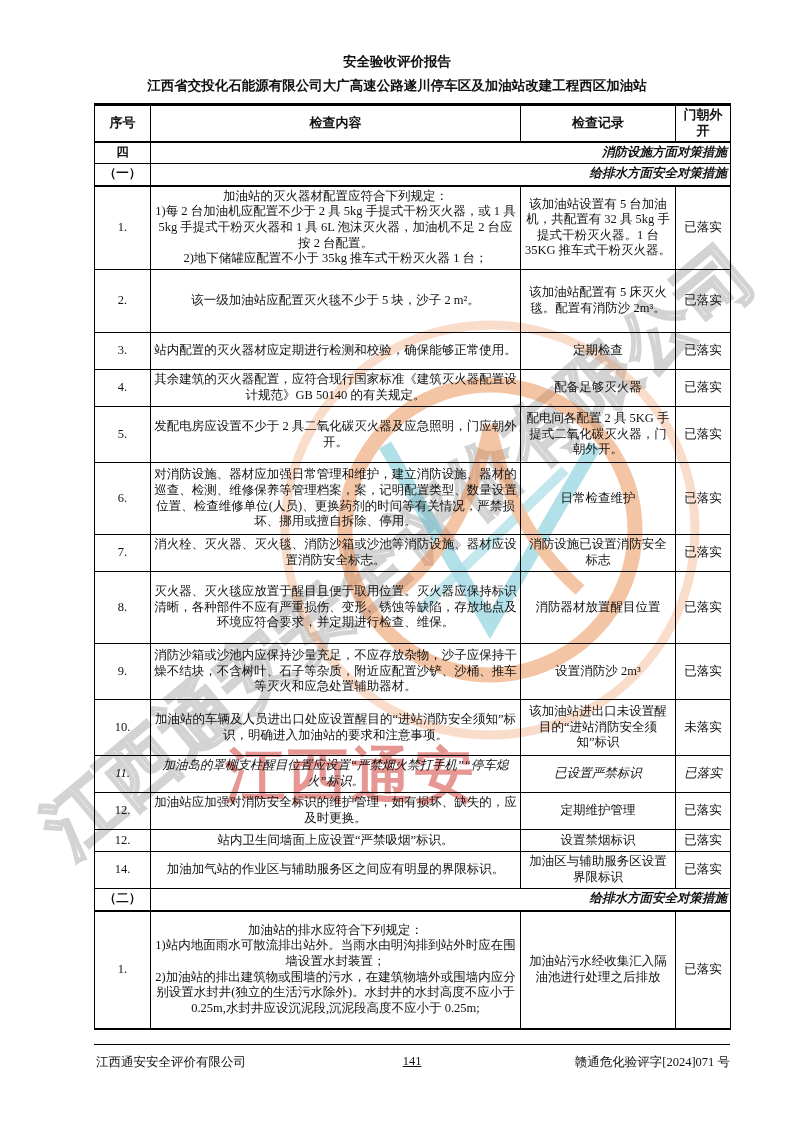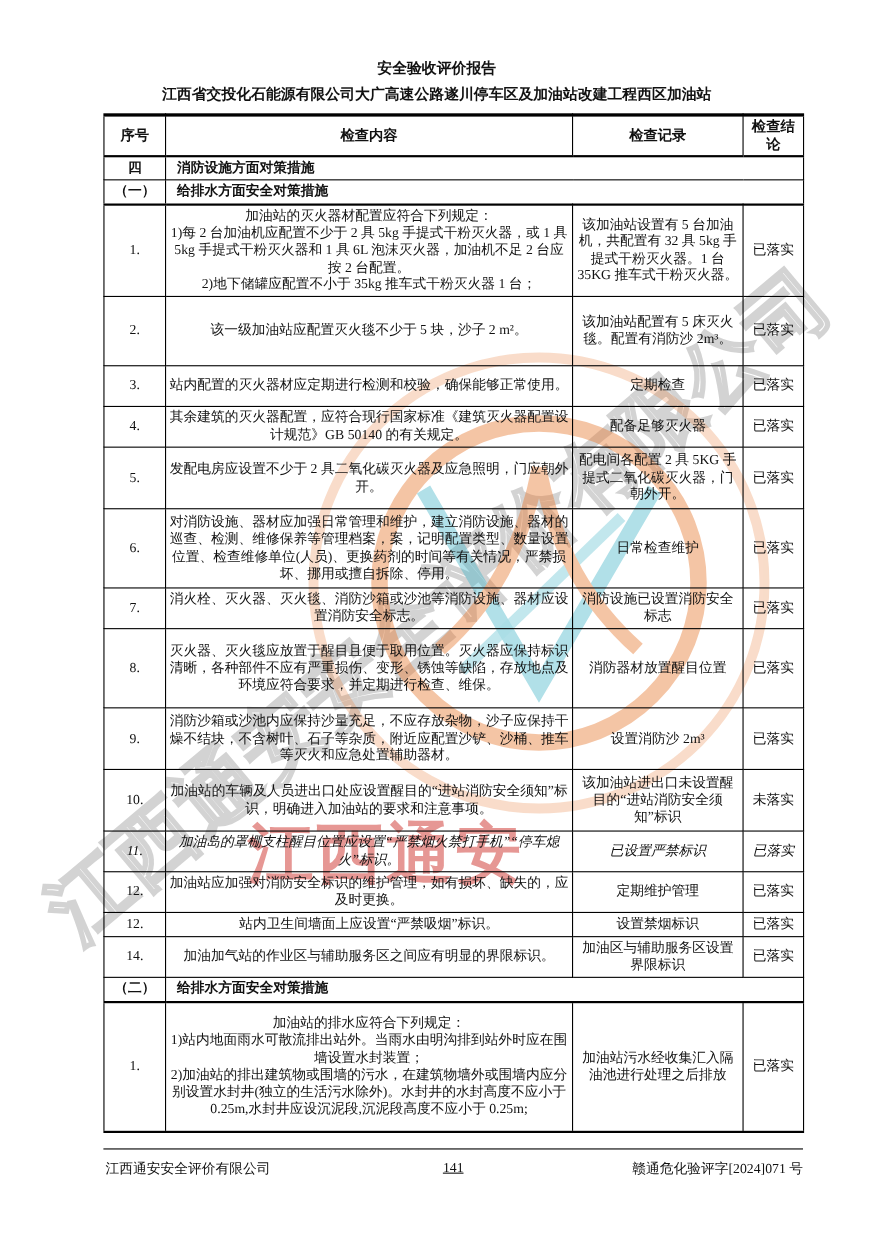--- a/index.html
+++ b/index.html
@@ -18,21 +18,21 @@
   .doc-title{position:absolute;left:0;top:50px;width:100%;text-align:center;
         font-weight:bold;font-size:13.5px;line-height:1.75;}
   table.insp{position:absolute;left:94px;top:103px;width:636px;border-collapse:collapse;
         table-layout:fixed;background:transparent;
         border:1.5px solid #000;border-top:3.5px solid #000;border-bottom:2.5px solid #000;}
   .insp th,.insp td{border:1px solid #000;padding:1px 3px;font-size:12.5px;line-height:1.25;
         vertical-align:middle;text-align:center;overflow:hidden;}
   .insp thead tr{height:37px;}
   .insp th{font-weight:bold;font-size:13px;border-bottom:2px solid #000;}
   .section-row td{font-weight:bold;}
-  td.sec-title{text-align:left;padding-left:10px;}
+  td.sec-title{text-align:right;padding-left:10px;font-style:italic;}
   tr.thick-bottom td{border-bottom:2px solid #000;}
   td.cell-content,td.cell-record{white-space:pre-line;}
   .footer{position:absolute;left:94px;top:1044px;width:636px;font-size:12.5px;}
   .footer-rule{border-top:1.5px solid #000;margin-bottom:9px;}
   .footer-row{position:relative;height:18px;}
   .footer-company{position:absolute;left:2px;}
   .footer-page{position:absolute;left:0;width:100%;text-align:center;text-decoration:underline;}
   .footer-docno{position:absolute;right:0;}
 </style>
 </head>
@@ -65,21 +65,21 @@
         <col style="width:56px">
           <col style="width:370px">
           <col style="width:155px">
           <col style="width:55px">
       </colgroup>
       <thead>
         <tr>
           <th>序号</th>
           <th>检查内容</th>
           <th>检查记录</th>
-          <th>检查结论</th>
+          <th>门朝外开</th>
         </tr>
       </thead>
       <tbody id="tbody">
           <tr class="section-row" style="height: 22px;">
             <td>四</td>
             <td class="sec-title" colspan="3">消防设施方面对策措施</td>
           </tr>
           <tr class="section-row thick-bottom" style="height: 22px;">
             <td>（一）</td>
             <td class="sec-title" colspan="3">给排水方面安全对策措施</td>

